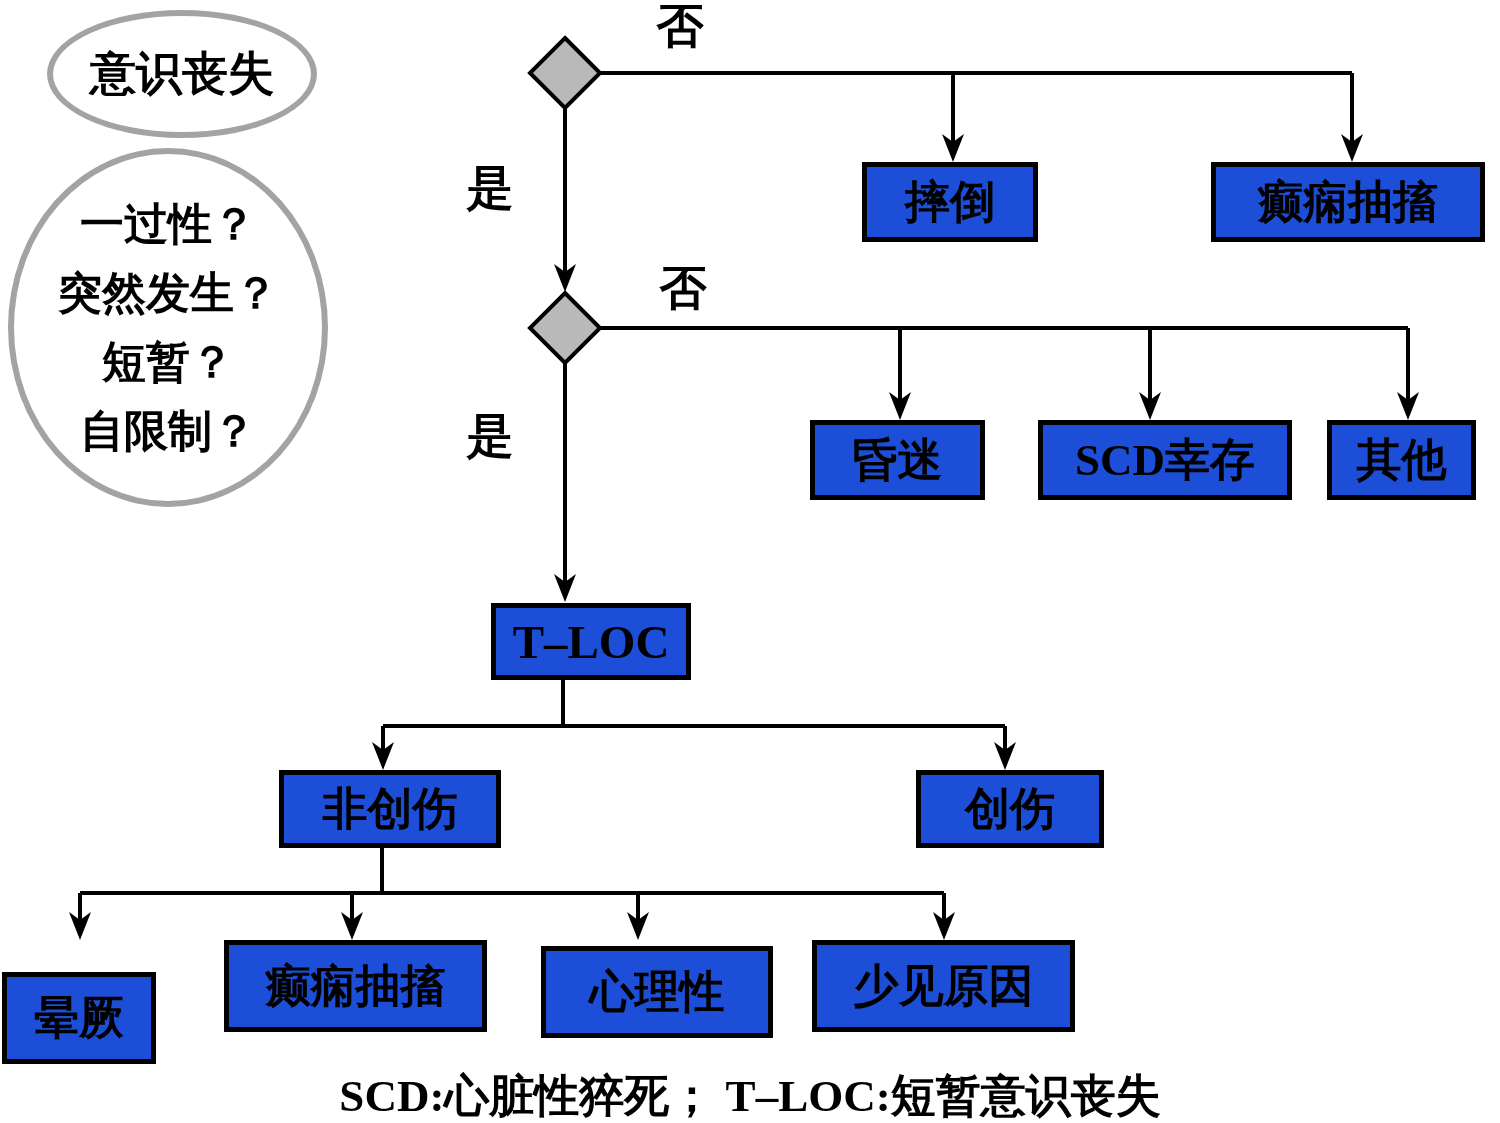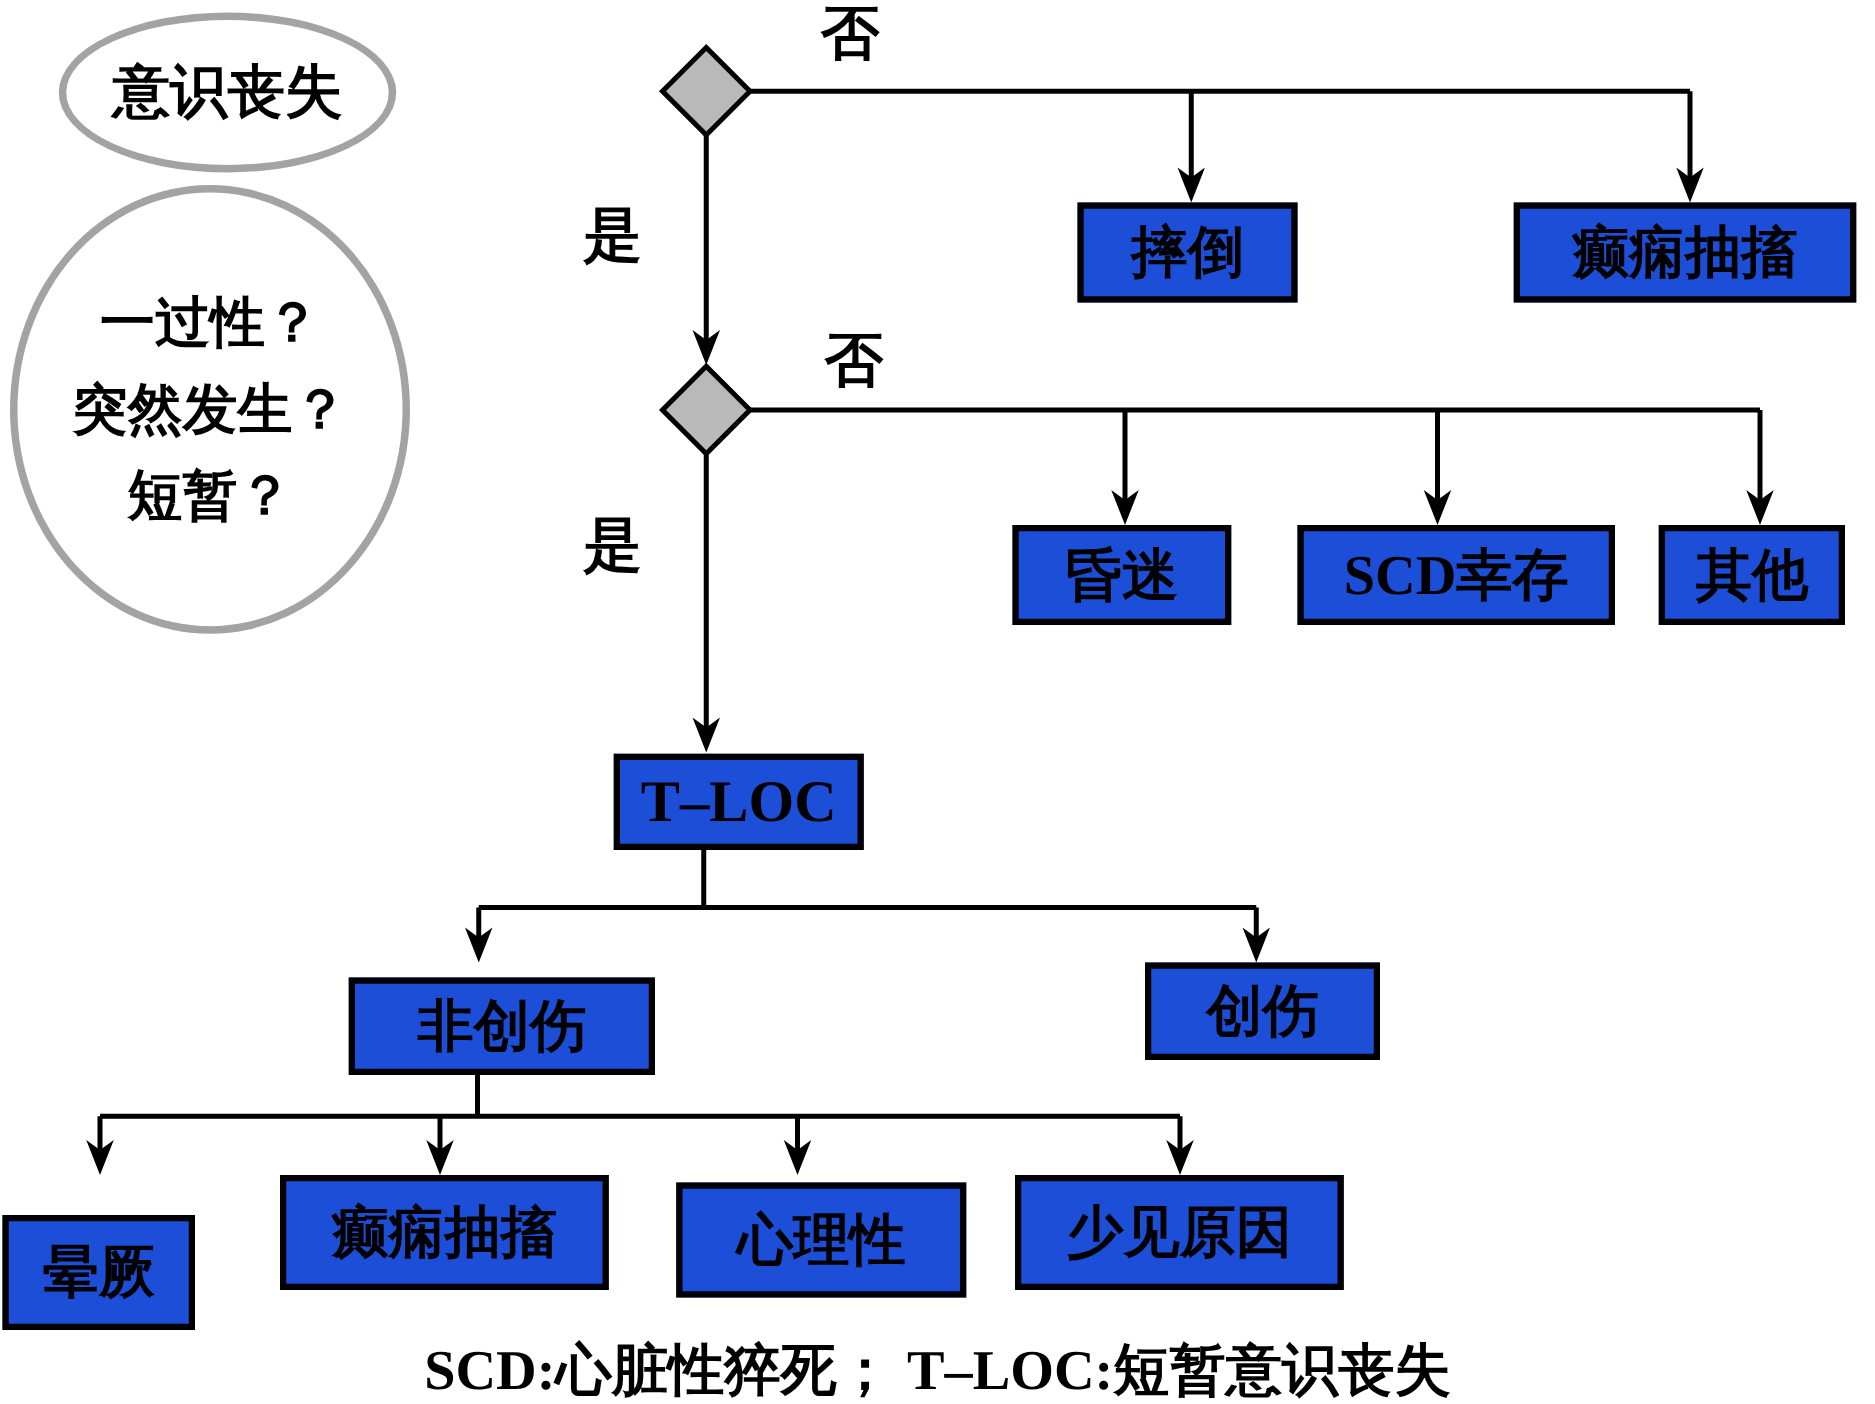--- a/index.html
+++ b/index.html
@@ -64,21 +64,21 @@
   .label-yes-top { left: 455px; top: 162px; }
   .label-no-mid  { left: 648px; top: 262px; }
   .label-yes-mid { left: 455px; top: 410px; }
 
   .box-fall        { left: 862px;  top: 162px; width: 176px; height: 80px; }
   .box-altered     { left: 1211px; top: 162px; width: 274px; height: 80px; }
   .box-coma        { left: 810px;  top: 420px; width: 175px; height: 80px; }
   .box-scd         { left: 1038px; top: 420px; width: 254px; height: 80px; }
   .box-other       { left: 1327px; top: 420px; width: 149px; height: 80px; }
   .box-tloc        { left: 463px;  top: 603px; width: 200px; height: 77px; font-size: 47px; margin-left: 28px; }
-  .box-nontrauma   { left: 279px;  top: 770px; width: 245px; height: 78px; margin-top: 12px; }
+  .box-nontrauma   { left: 279px;  top: 770px; width: 222px; height: 78px; }
   .box-trauma      { left: 916px;  top: 770px; width: 188px; height: 78px; }
   .box-syncope     { left: 2px;    top: 940px; width: 154px; height: 92px; margin-top: 32px; }
   .box-epilepsy    { left: 224px;  top: 940px; width: 263px; height: 92px; }
   .box-psychogenic { left: 541px;  top: 904px; width: 232px; height: 92px; margin-top: 42px; }
   .box-rare        { left: 812px;  top: 940px; width: 263px; height: 92px; }
 
   .caption {
     position: absolute;
     left: 0;
     top: 1066px;
@@ -136,20 +136,21 @@
   </svg>
 
   <div class="ellipse ellipse-loc">
     <span>意识丧失</span>
   </div>
 
   <div class="ellipse ellipse-questions">
     <span>一过性？</span>
     <span>突然发生？</span>
     <span>短暂？</span>
+    <span>自限制？</span>
   </div>
 
   <div class="branch-label label-no-top">否</div>
   <div class="branch-label label-yes-top">是</div>
   <div class="branch-label label-no-mid">否</div>
   <div class="branch-label label-yes-mid">是</div>
 
   <div class="box box-fall">摔倒</div>
   <div class="box box-altered">癫痫抽搐</div>
   <div class="box box-coma">昏迷</div>

